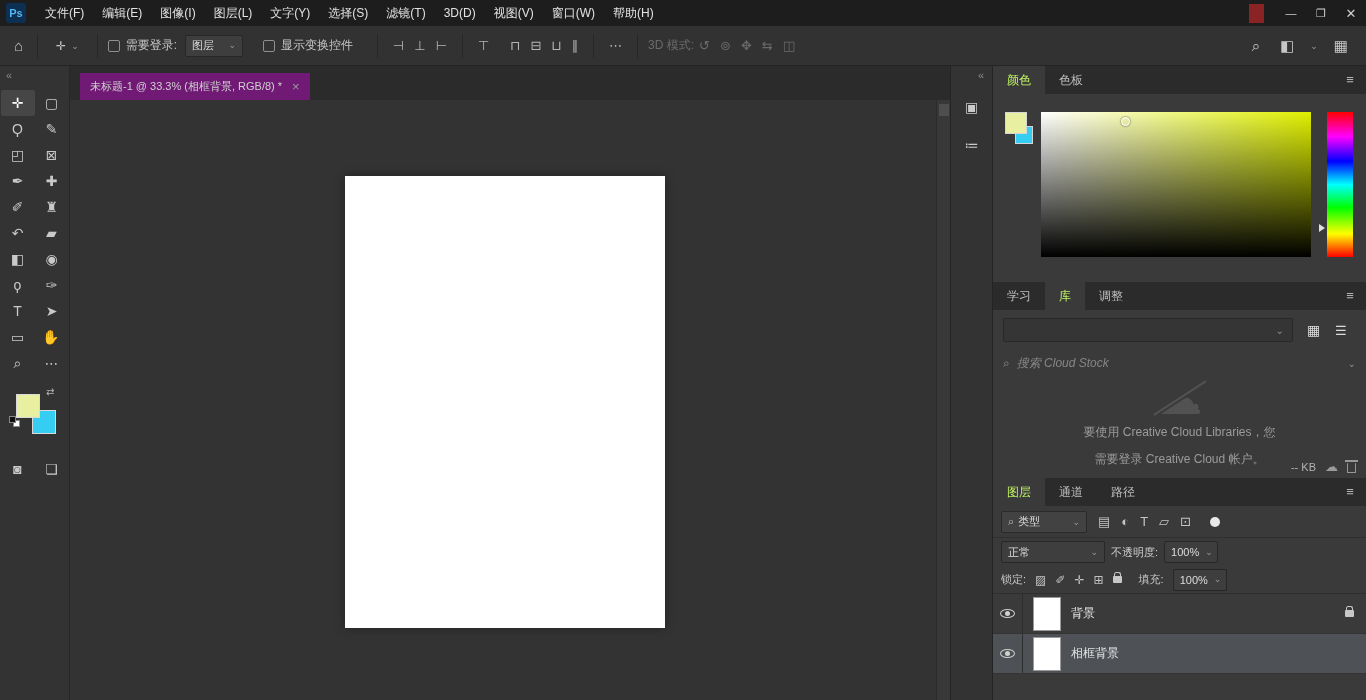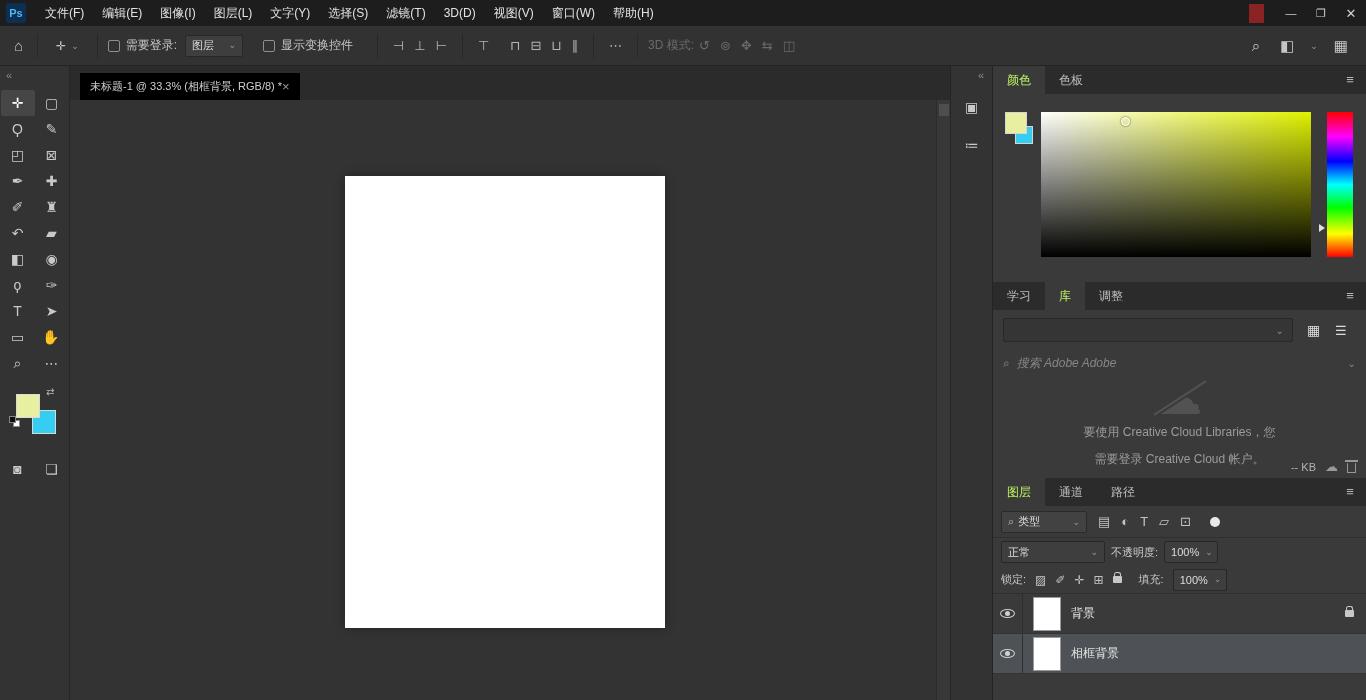--- a/index.html
+++ b/index.html
@@ -42,21 +42,21 @@
   .mini-default{position:absolute;left:9px;top:30px;width:12px;height:12px;}
   .mini-default .w{position:absolute;left:4px;top:4px;width:7px;height:7px;background:#fff;border:1px solid #888;}
   .mini-default .b{position:absolute;left:0;top:0;width:7px;height:7px;background:#111;border:1px solid #888;z-index:2;}
   .fg-swatch{position:absolute;left:16px;top:8px;width:24px;height:24px;border:1px solid #d9d9d9;z-index:2;}
   .bg-swatch{position:absolute;left:32px;top:24px;width:24px;height:24px;border:1px solid #d9d9d9;z-index:1;}
   #mask-row{display:grid;grid-template-columns:34px 34px;justify-content:center;margin-top:8px;}
 
   
   #canvas-region{flex:1;display:flex;flex-direction:column;min-width:0;}
   #tabstrip{height:34px;background:#2b2b2b;display:flex;align-items:flex-end;padding-left:10px;flex:none;}
-  #doc-tab{height:27px;background:#000000;display:flex;align-items:center;padding:0 10px;font-size:11px;color:#cfcfcf;}
+  #doc-tab{height:27px;background:#701a75;display:flex;align-items:center;padding:0 10px;font-size:11px;color:#cfcfcf;gap:10px;}
   #doc-tab .close{color:#9a9a9a;font-size:13px;}
   #canvas-area{flex:1;background:#333333;position:relative;}
   #document{position:absolute;left:275px;top:76px;width:320px;height:452px;background:#ffffff;box-shadow:0 0 10px rgba(0,0,0,.35);}
   #vscroll{position:absolute;right:0;top:0;bottom:0;width:14px;background:#383838;border-left:1px solid #2b2b2b;}
   #vscroll .thumb{width:10px;height:12px;background:#4e4e4e;margin:4px auto 0;}
 
   
   #dock-strip{width:42px;background:#333333;border-left:1px solid #242424;flex:none;position:relative;}
   #dock-strip .dock-collapse{left:auto;right:8px;}
   .dock-btn{width:28px;height:26px;margin:12px auto 0;display:flex;align-items:center;justify-content:center;color:#c9c9c9;font-size:14px;}
@@ -280,21 +280,21 @@
         <span class="panel-menu">≡</span>
       </div>
       <div id="lib-content">
         <div class="lib-dropdown">
           <span class="chev">⌄</span>
         </div>
         <span class="lib-grid">▦</span>
         <span class="lib-list">☰</span>
         <div class="lib-search">
           <span style="font-style:normal;">⌕</span>
-          <span>搜索 Adobe Adobe</span>
+          <span>搜索 Cloud Stock</span>
           <span class="chev">⌄</span>
         </div>
         <div class="cloud-wrap">
           <span class="cloud-glyph">☁</span>
         </div>
         <div class="lib-msg msg1">要使用 Creative Cloud Libraries，您</div>
         <div class="lib-msg msg2">需要登录 Creative Cloud 帐户。</div>
         <div class="lib-footer">
           <span>-- KB</span>
           <span class="sync-ic">☁</span>

